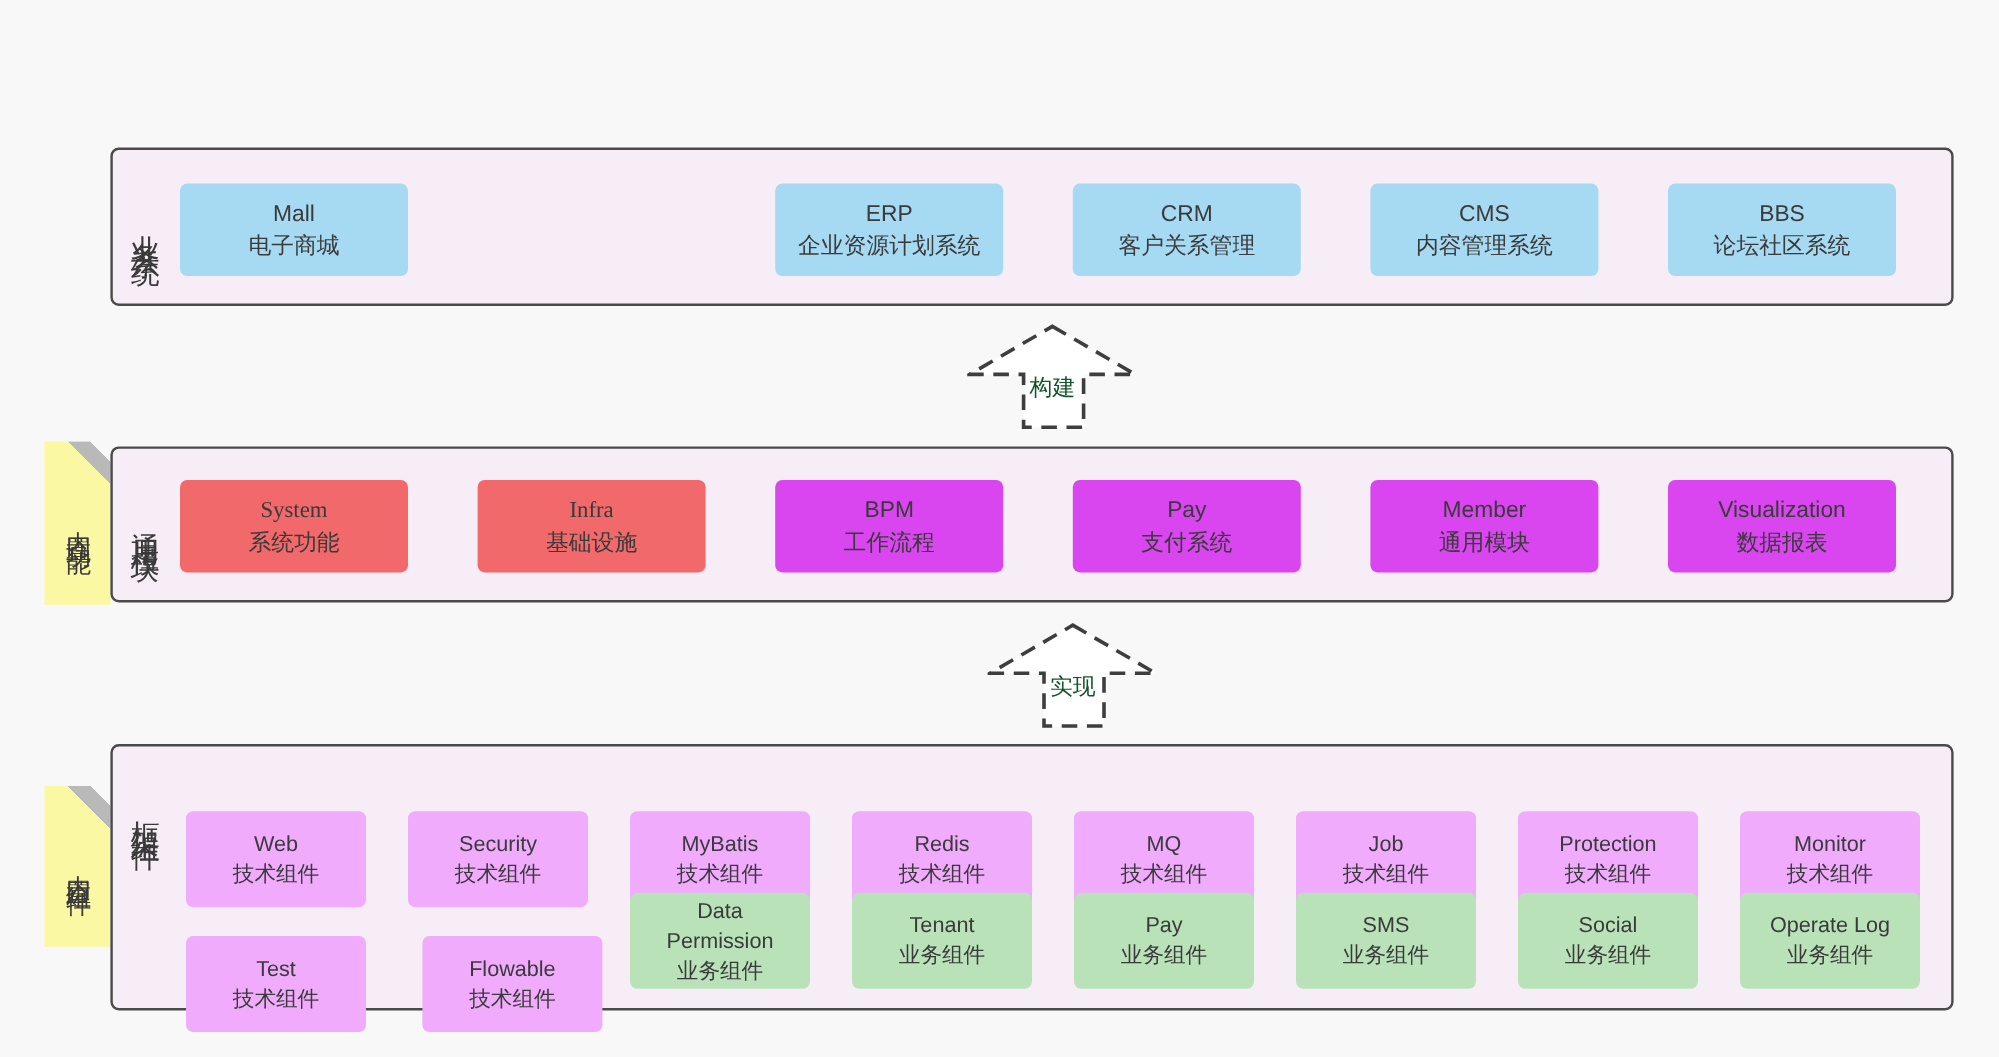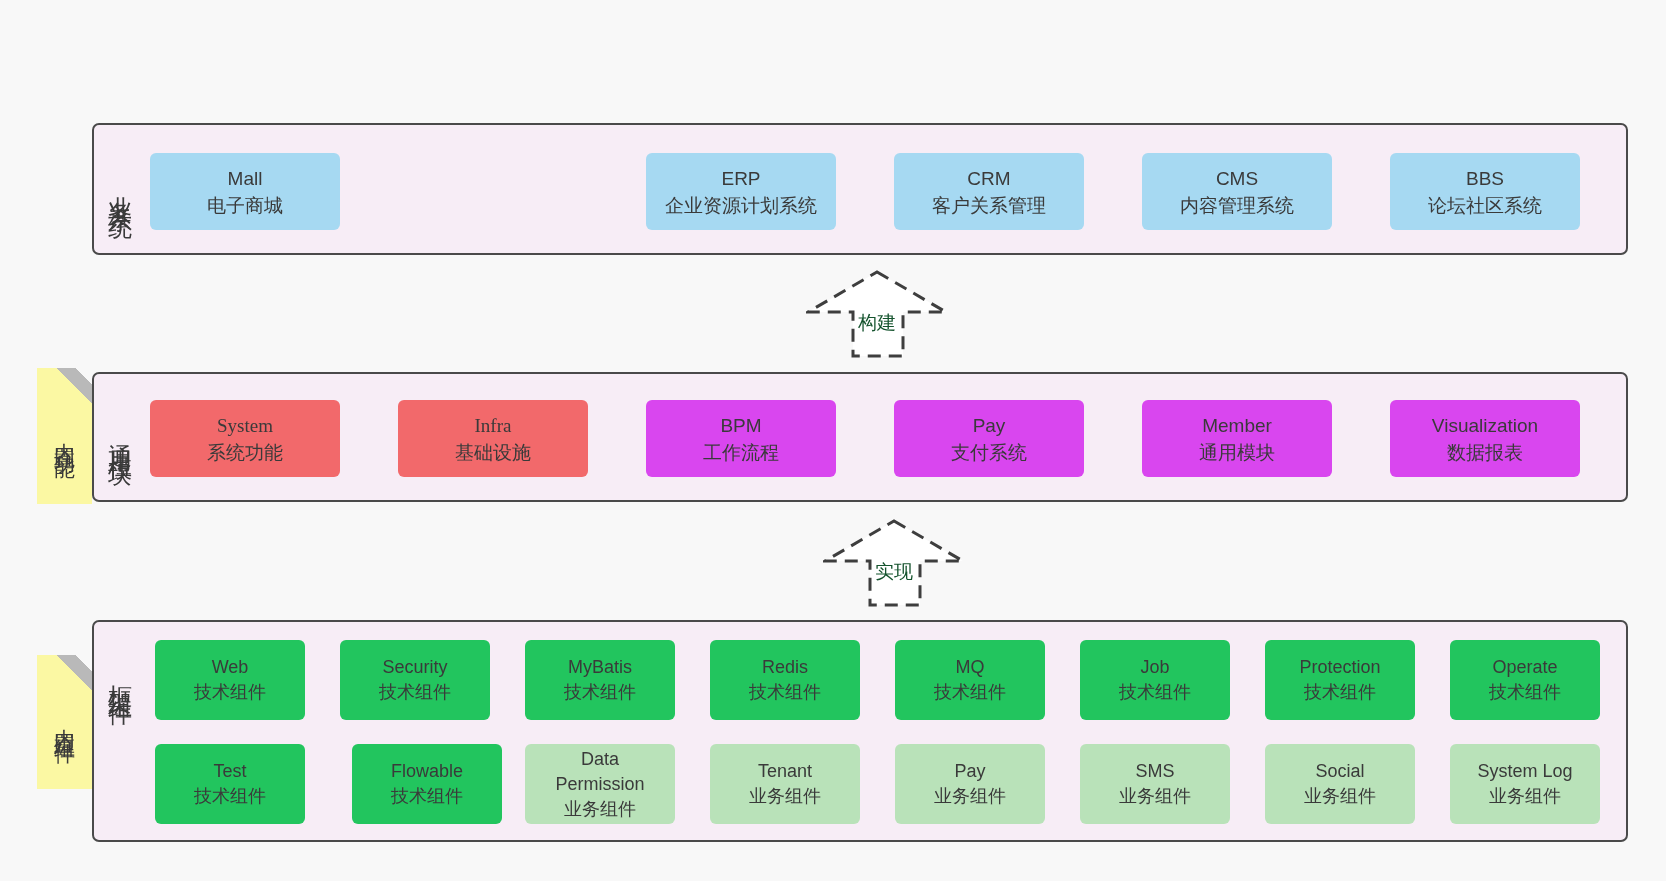--- a/index.html
+++ b/index.html
@@ -29,21 +29,21 @@
   }
   .band-row1 .box{top:28px;width:190px;height:77px;font-size:19px;line-height:27px;}
   #band-modules .box{top:26px;}
   #band-framework .box{width:150px;height:80px;font-size:18px;line-height:25px;}
   #band-framework .row-a .box{top:18px;}
   #band-framework .row-b .box{top:122px;}
   .box--wrap{padding:0 16px;line-height:23px;}
   .blue{background:#a6d9f2;}
   .red{background:#f2696b;font-family:Liberation Serif, serif;}
   .pink{background:#d946ef;}
-  .green{background:#22c55e;}
+  .green{background:#f0abfc;margin-top:36px;}
   .lightgreen{background:#b9e2b9;}
   .box-name,.box-sub{width:100%;}
   .sticky{
     position:absolute;width:55px;box-sizing:border-box;
     background:linear-gradient(225deg,#f8f8f8 12px,#b9b9b9 12px 25px,#fbf8a3 25px);
     display:flex;align-items:center;justify-content:center;
   }
   #sticky-features{left:37px;top:368px;height:136px;}
   #sticky-components{left:37px;top:655px;height:134px;}
   .sticky-text{
@@ -164,21 +164,21 @@
       </div>
       <div class="box green" style="left:986px">
         <div class="box-name">Job</div>
         <div class="box-sub">技术组件</div>
       </div>
       <div class="box green" style="left:1171px">
         <div class="box-name">Protection</div>
         <div class="box-sub">技术组件</div>
       </div>
       <div class="box green" style="left:1356px">
-        <div class="box-name">Operate</div>
+        <div class="box-name">Monitor</div>
         <div class="box-sub">技术组件</div>
       </div>
     </div>
 
     <div class="row-b">
       <div class="box green" style="left:61px">
         <div class="box-name">Test</div>
         <div class="box-sub">技术组件</div>
       </div>
       <div class="box green" style="left:258px">
@@ -199,19 +199,19 @@
       </div>
       <div class="box lightgreen" style="left:986px">
         <div class="box-name">SMS</div>
         <div class="box-sub">业务组件</div>
       </div>
       <div class="box lightgreen" style="left:1171px">
         <div class="box-name">Social</div>
         <div class="box-sub">业务组件</div>
       </div>
       <div class="box lightgreen" style="left:1356px">
-        <div class="box-name">System Log</div>
+        <div class="box-name">Operate Log</div>
         <div class="box-sub">业务组件</div>
       </div>
     </div>
   </div>
 
 </div>
 
 </body></html>

